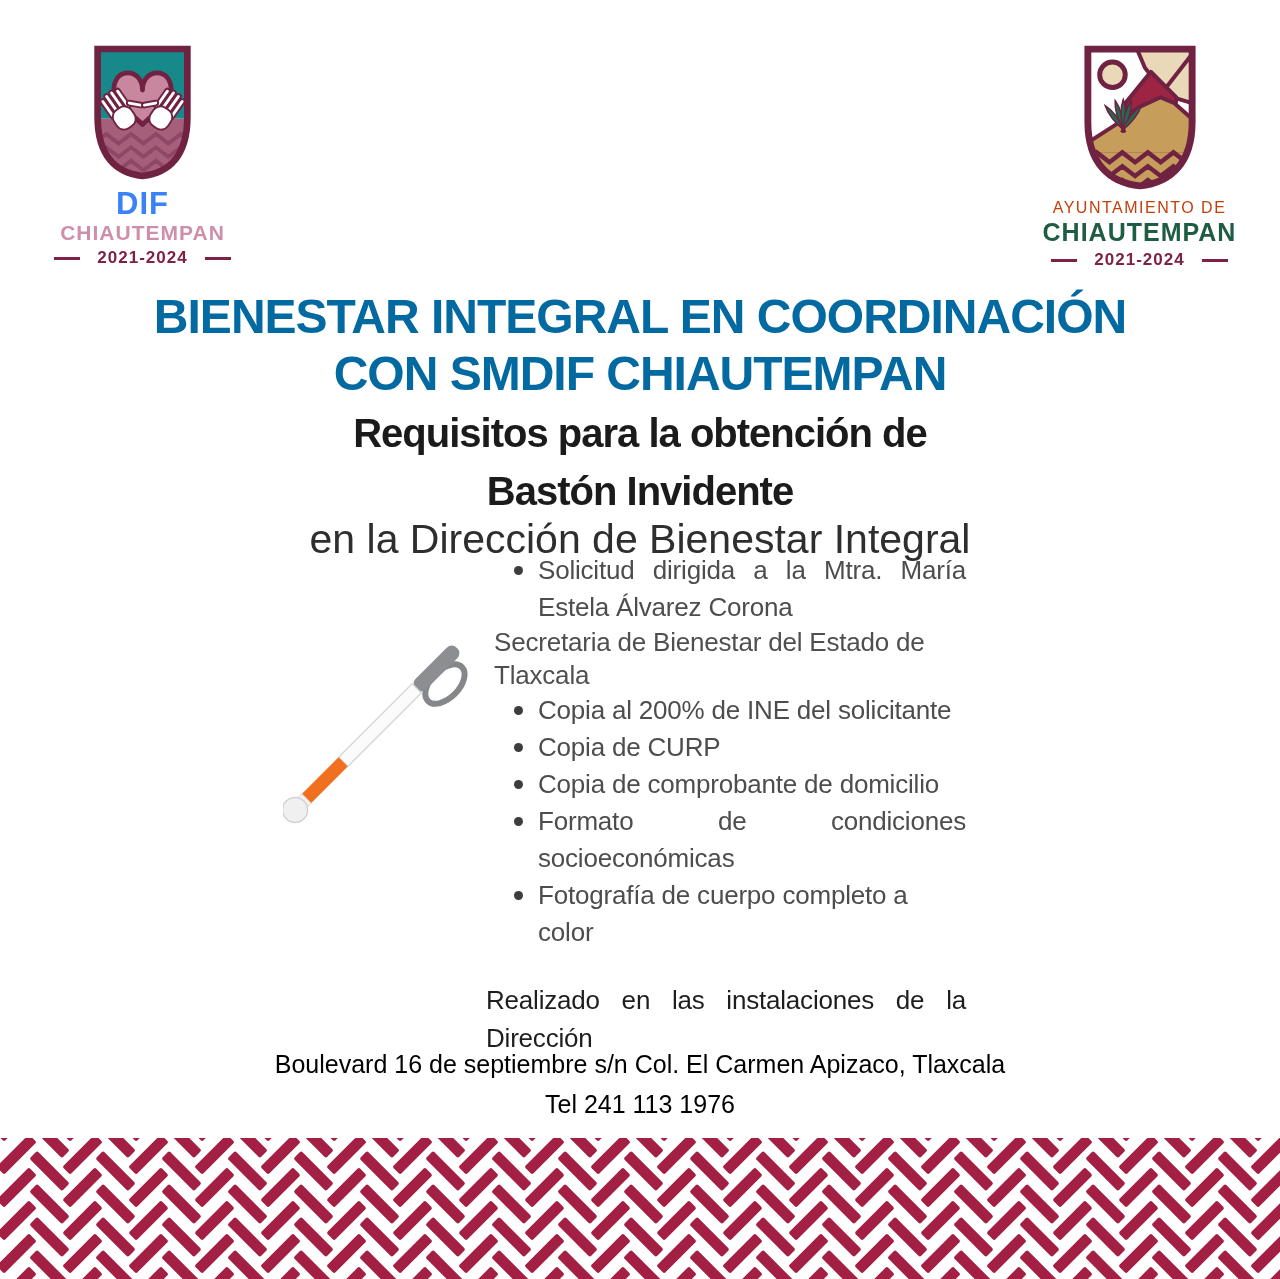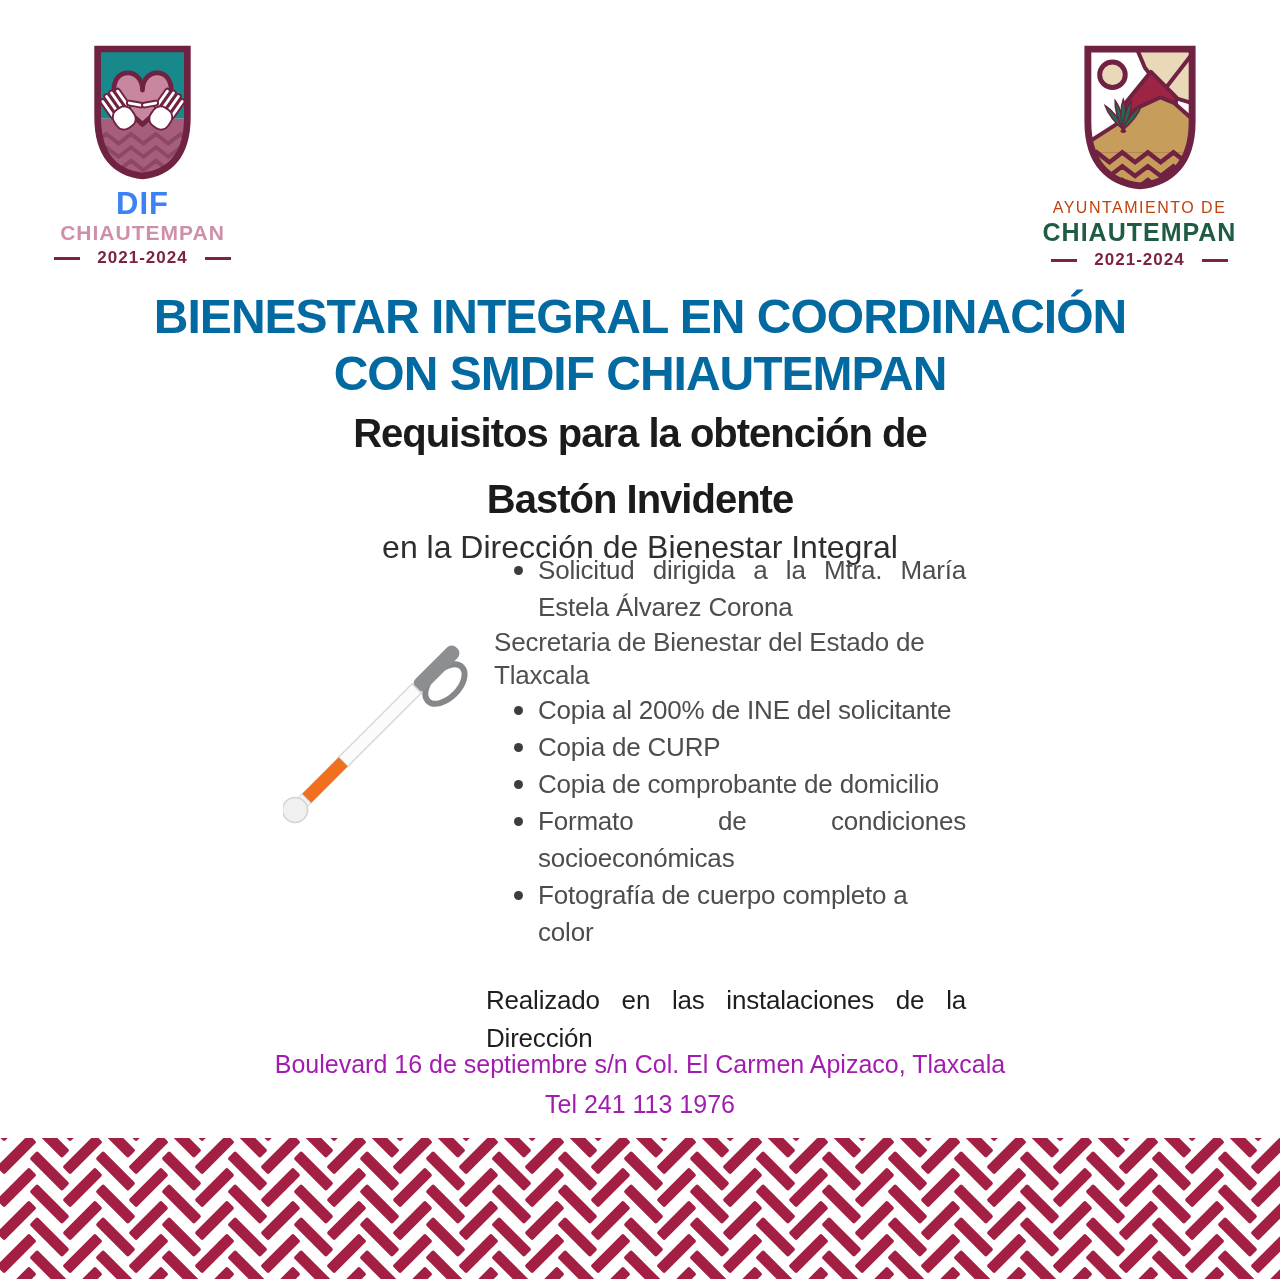--- a/index.html
+++ b/index.html
@@ -21,39 +21,39 @@
 
   
   #main-title{position:absolute;top:288px;left:0;right:0;text-align:center;
               color:#0369a1;font-weight:bold;font-size:48px;line-height:57px;
               letter-spacing:-1px;}
   #main-title div{white-space:nowrap;}
 
   
   #intro{position:absolute;top:410px;left:0;right:0;text-align:center;color:#1b1b1b;}
   .intro-h{font-size:40px;font-weight:bold;line-height:46px;letter-spacing:-1px;white-space:nowrap;}
-  .intro-h + .intro-h{margin-top:20px;}
-  .intro-sub{font-size:32px;font-weight:normal;color:#2e2e2e;line-height:38px;margin-top:6px;white-space:nowrap;}
+  .intro-h + .intro-h{margin-top:12px;}
+  .intro-sub{font-size:41px;font-weight:normal;color:#2e2e2e;line-height:38px;margin-top:6px;white-space:nowrap;}
 
   
   #cane{position:absolute;left:283px;top:628px;}
 
   
   #req{position:absolute;left:486px;top:552px;width:480px;color:#4D4D4D;
        font-size:26px;line-height:37px;letter-spacing:-0.2px;}
   .li{position:relative;padding-left:52px;text-align:left;}
   .li.justify{text-align:justify;}
   .li .dot{position:absolute;left:28px;top:14px;width:9px;height:9px;border-radius:50%;
            background:#3d3d3d;}
   .note{margin-left:8px;font-size:26px;line-height:33px;color:#4F4F4F;}
   .closing{font-weight:normal;color:#1E1E1E;text-align:justify;line-height:38px;margin-top:30px;}
 
   
   #footer{position:absolute;top:1044px;left:0;right:0;text-align:center;
-          color:#a21caf;font-size:25px;line-height:40px;}
+          color:#000000;font-size:25px;line-height:40px;}
 
   
   #band{position:absolute;left:0;top:1138px;width:1280px;height:141px;}
 </style>
 </head>
 <body>
 
 <div id="page">
 
   <div id="logo-dif" class="logo">

